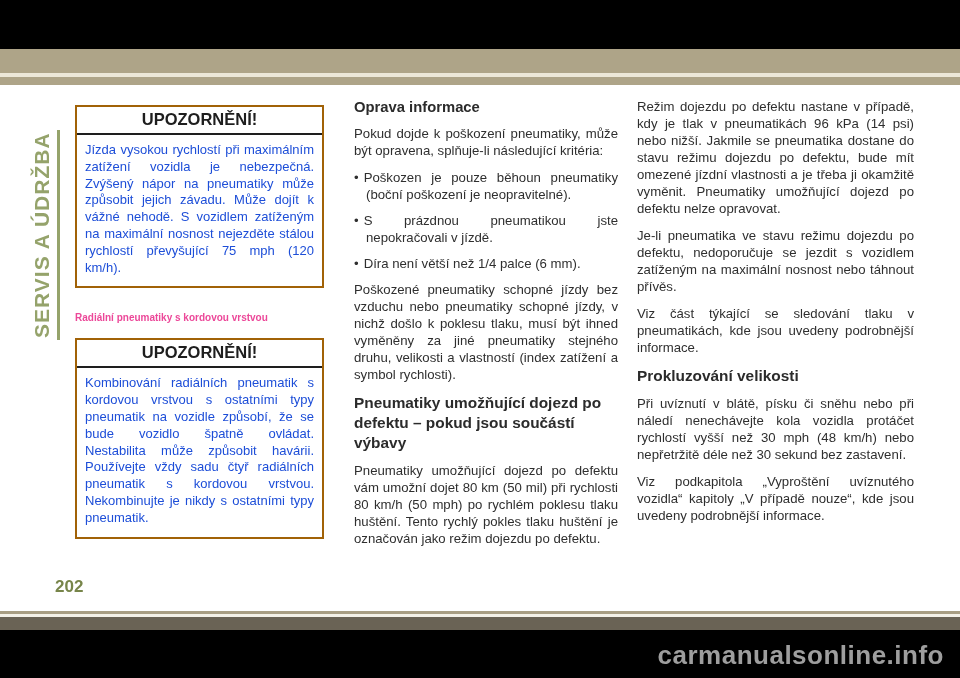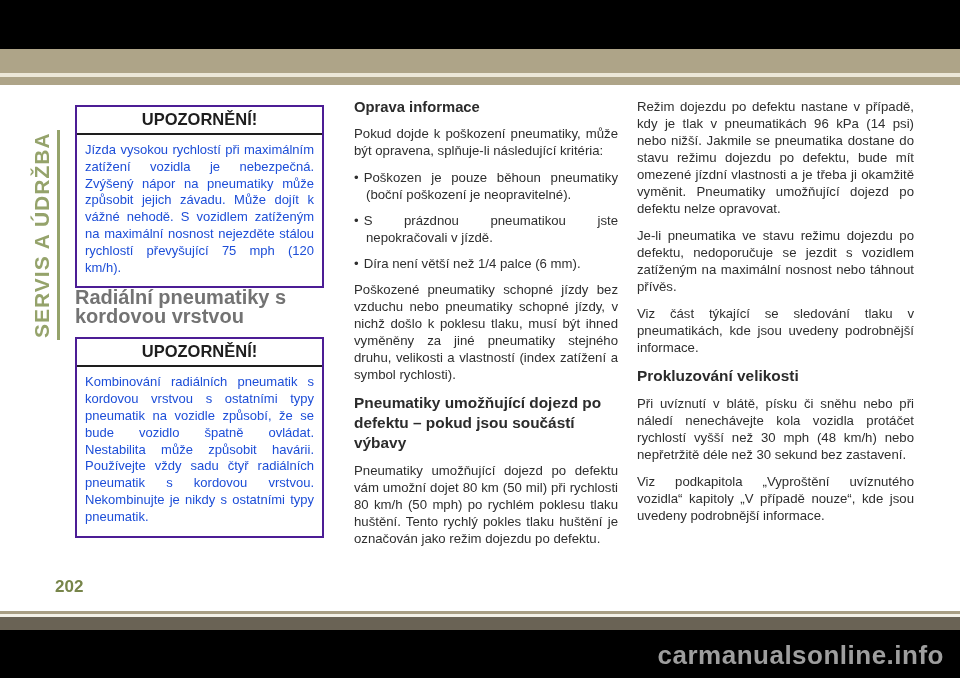--- a/index.html
+++ b/index.html
@@ -47,31 +47,31 @@
   .col-3 { left: 637px; width: 277px; }
 
   .para { text-align: justify; margin-bottom: 10px; }
   .heading {
     font-weight: bold; font-size: 14.8px; line-height: 18px; margin-bottom: 9px; color: #2b2b2b;
   }
   .heading-lg {
     font-weight: bold; font-size: 15.4px; line-height: 20px; margin: 2px 0 9px; color: #2b2b2b;
   }
 
-  .warning-box { border: 2px solid #4c1d95; margin-bottom: 0; background: #ffffff; }
+  .warning-box { border: 2px solid #a16207; margin-bottom: 20px; background: #ffffff; }
   .warning-title {
     text-align: center; font-weight: bold; font-size: 16.5px;
     padding: 4px 0 5px; border-bottom: 2px solid #1e1e1e; color: #1e1e1e;
   }
   .warning-body {
     padding: 7px 8px 10px; text-align: justify;
     font-size: 13px; line-height: 16.8px; color: #1d4ed8;
   }
 
-  .col1-heading { font-weight: bold; font-size: 20px; line-height: 19px; margin: 0 0 11px; color: #737373; }
+  .col1-heading { font-weight: bold; font-size: 10px; line-height: 19px; margin: 0 0 11px; color: #ec4899; }
 
   .bullet { padding-left: 12px; text-indent: -12px; text-align: justify; margin-bottom: 9px; }
   .bullet-mark { margin-right: 5px; }
 
   .page-number {
     position: absolute; left: 55px; top: 492px;
     font-size: 17px; font-weight: bold; color: #77854a;
   }
 </style>
 </head>

